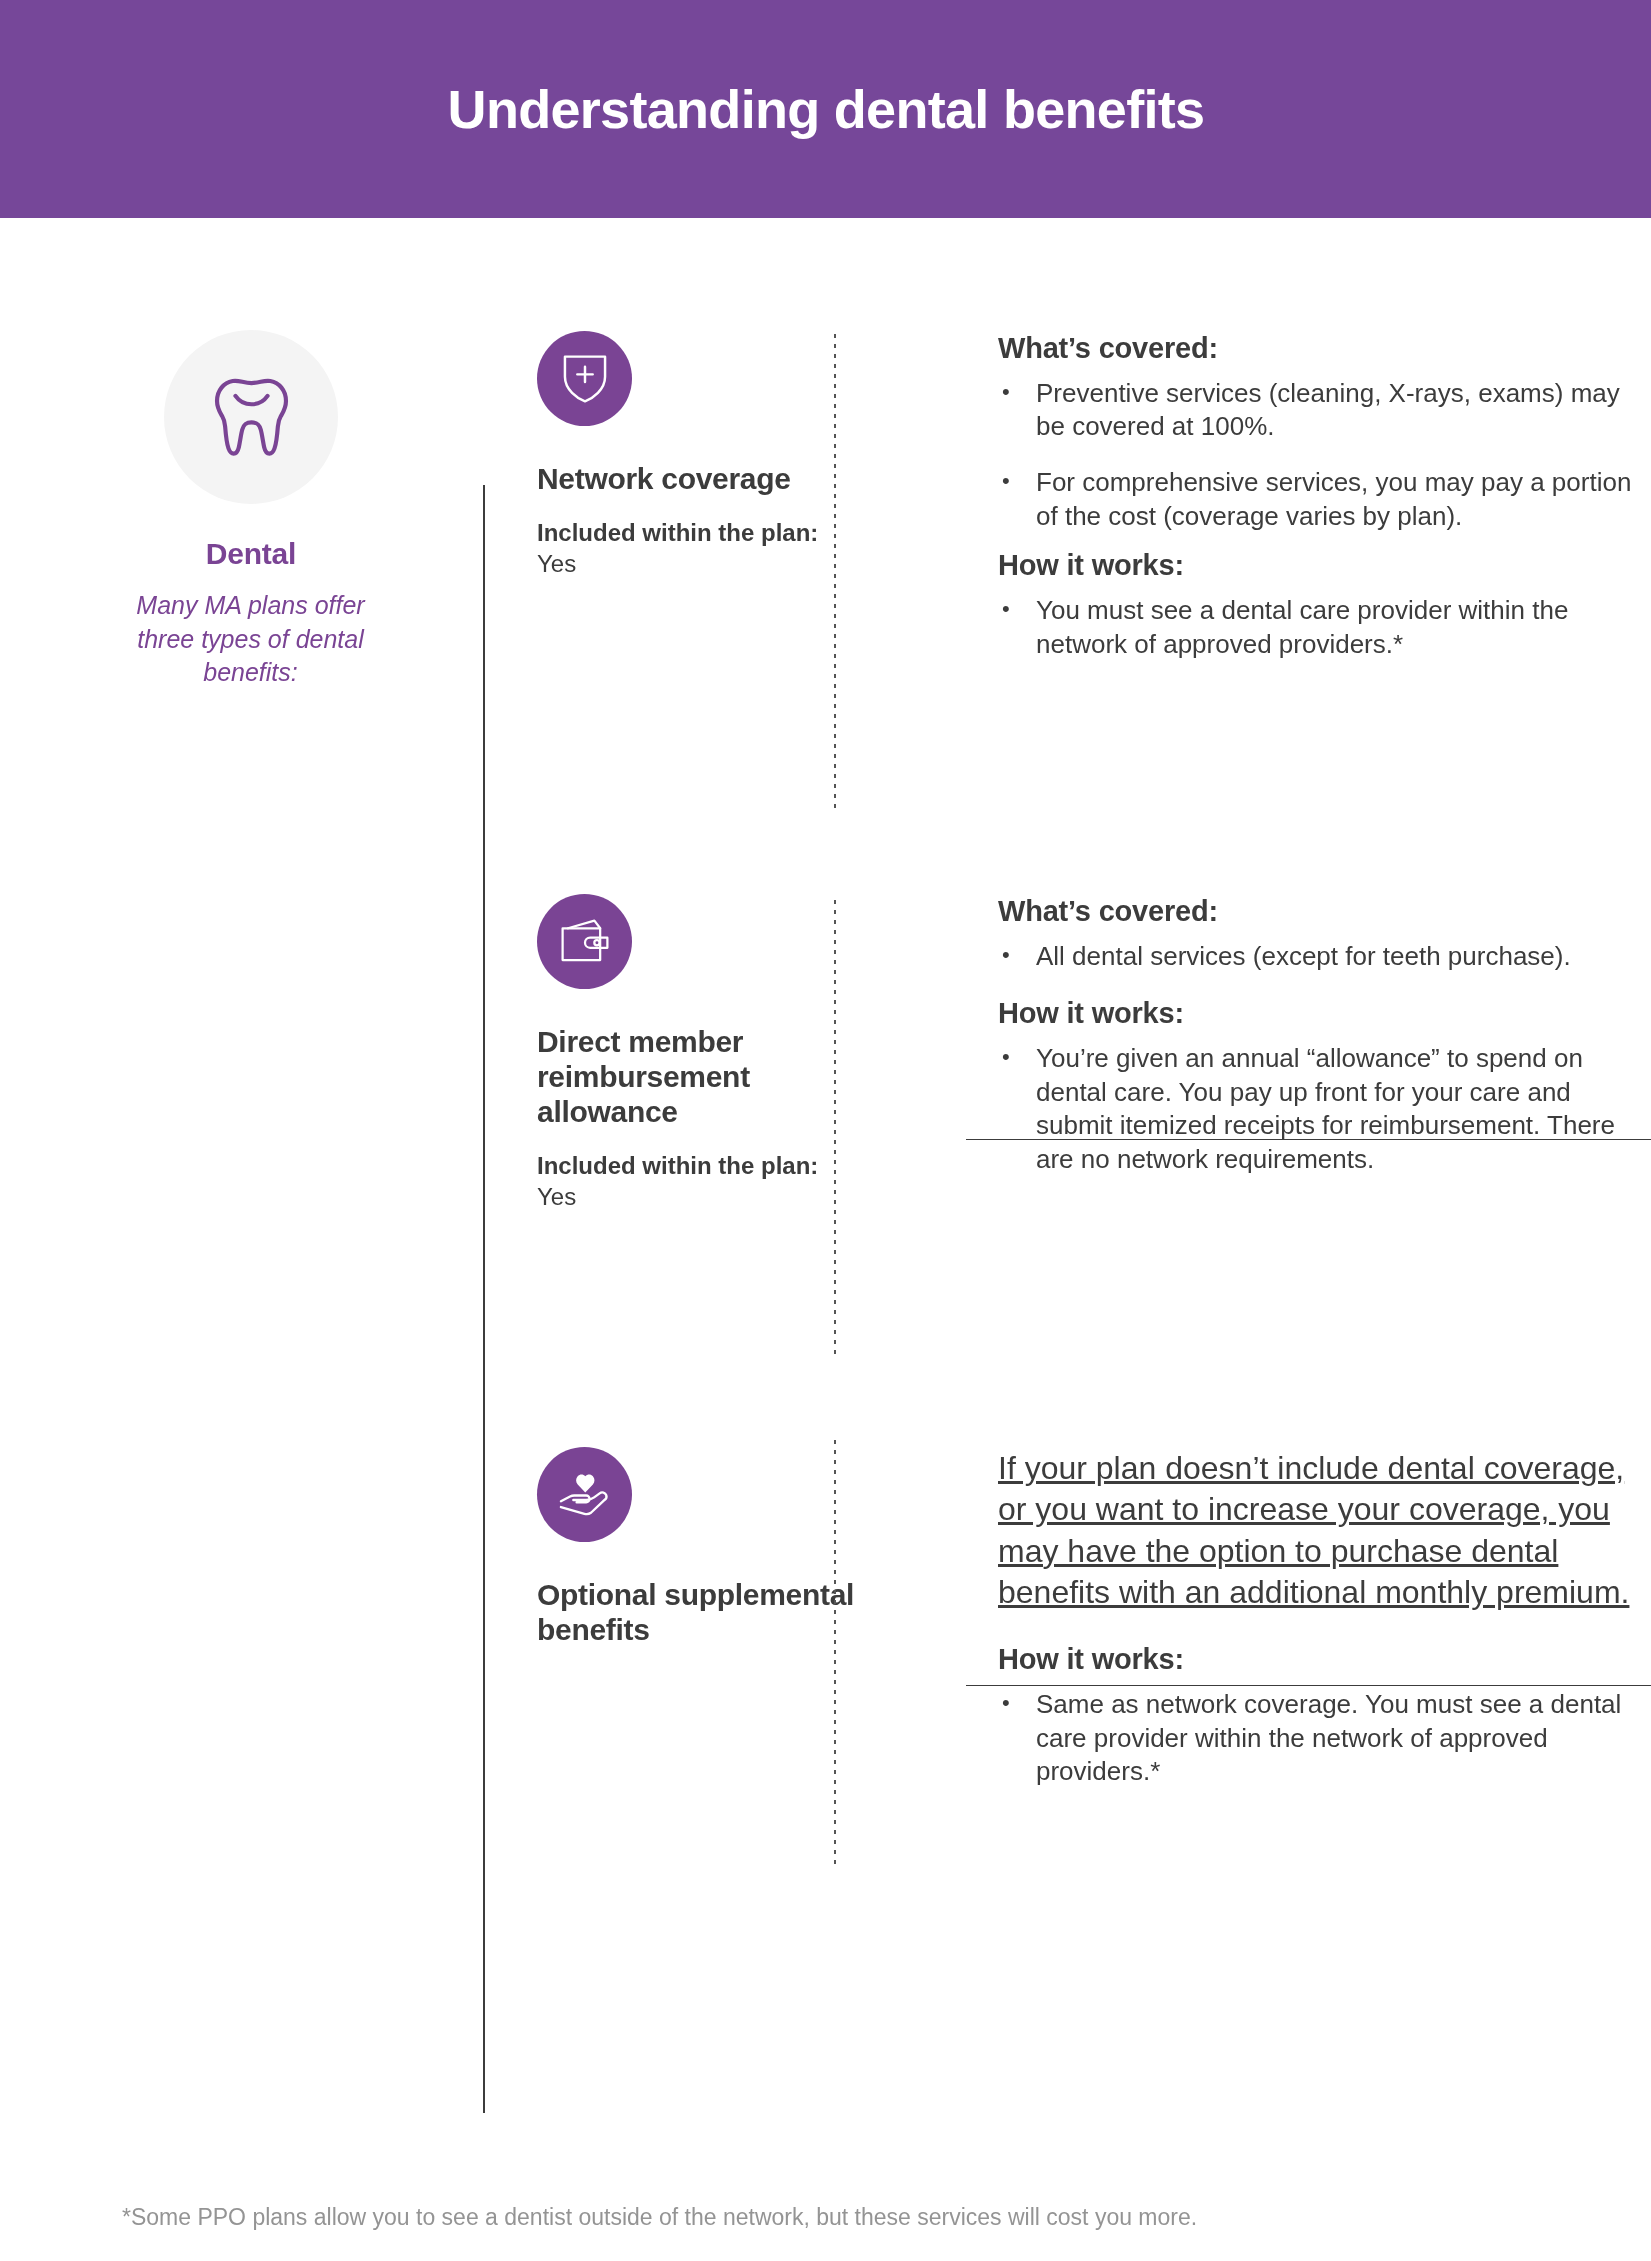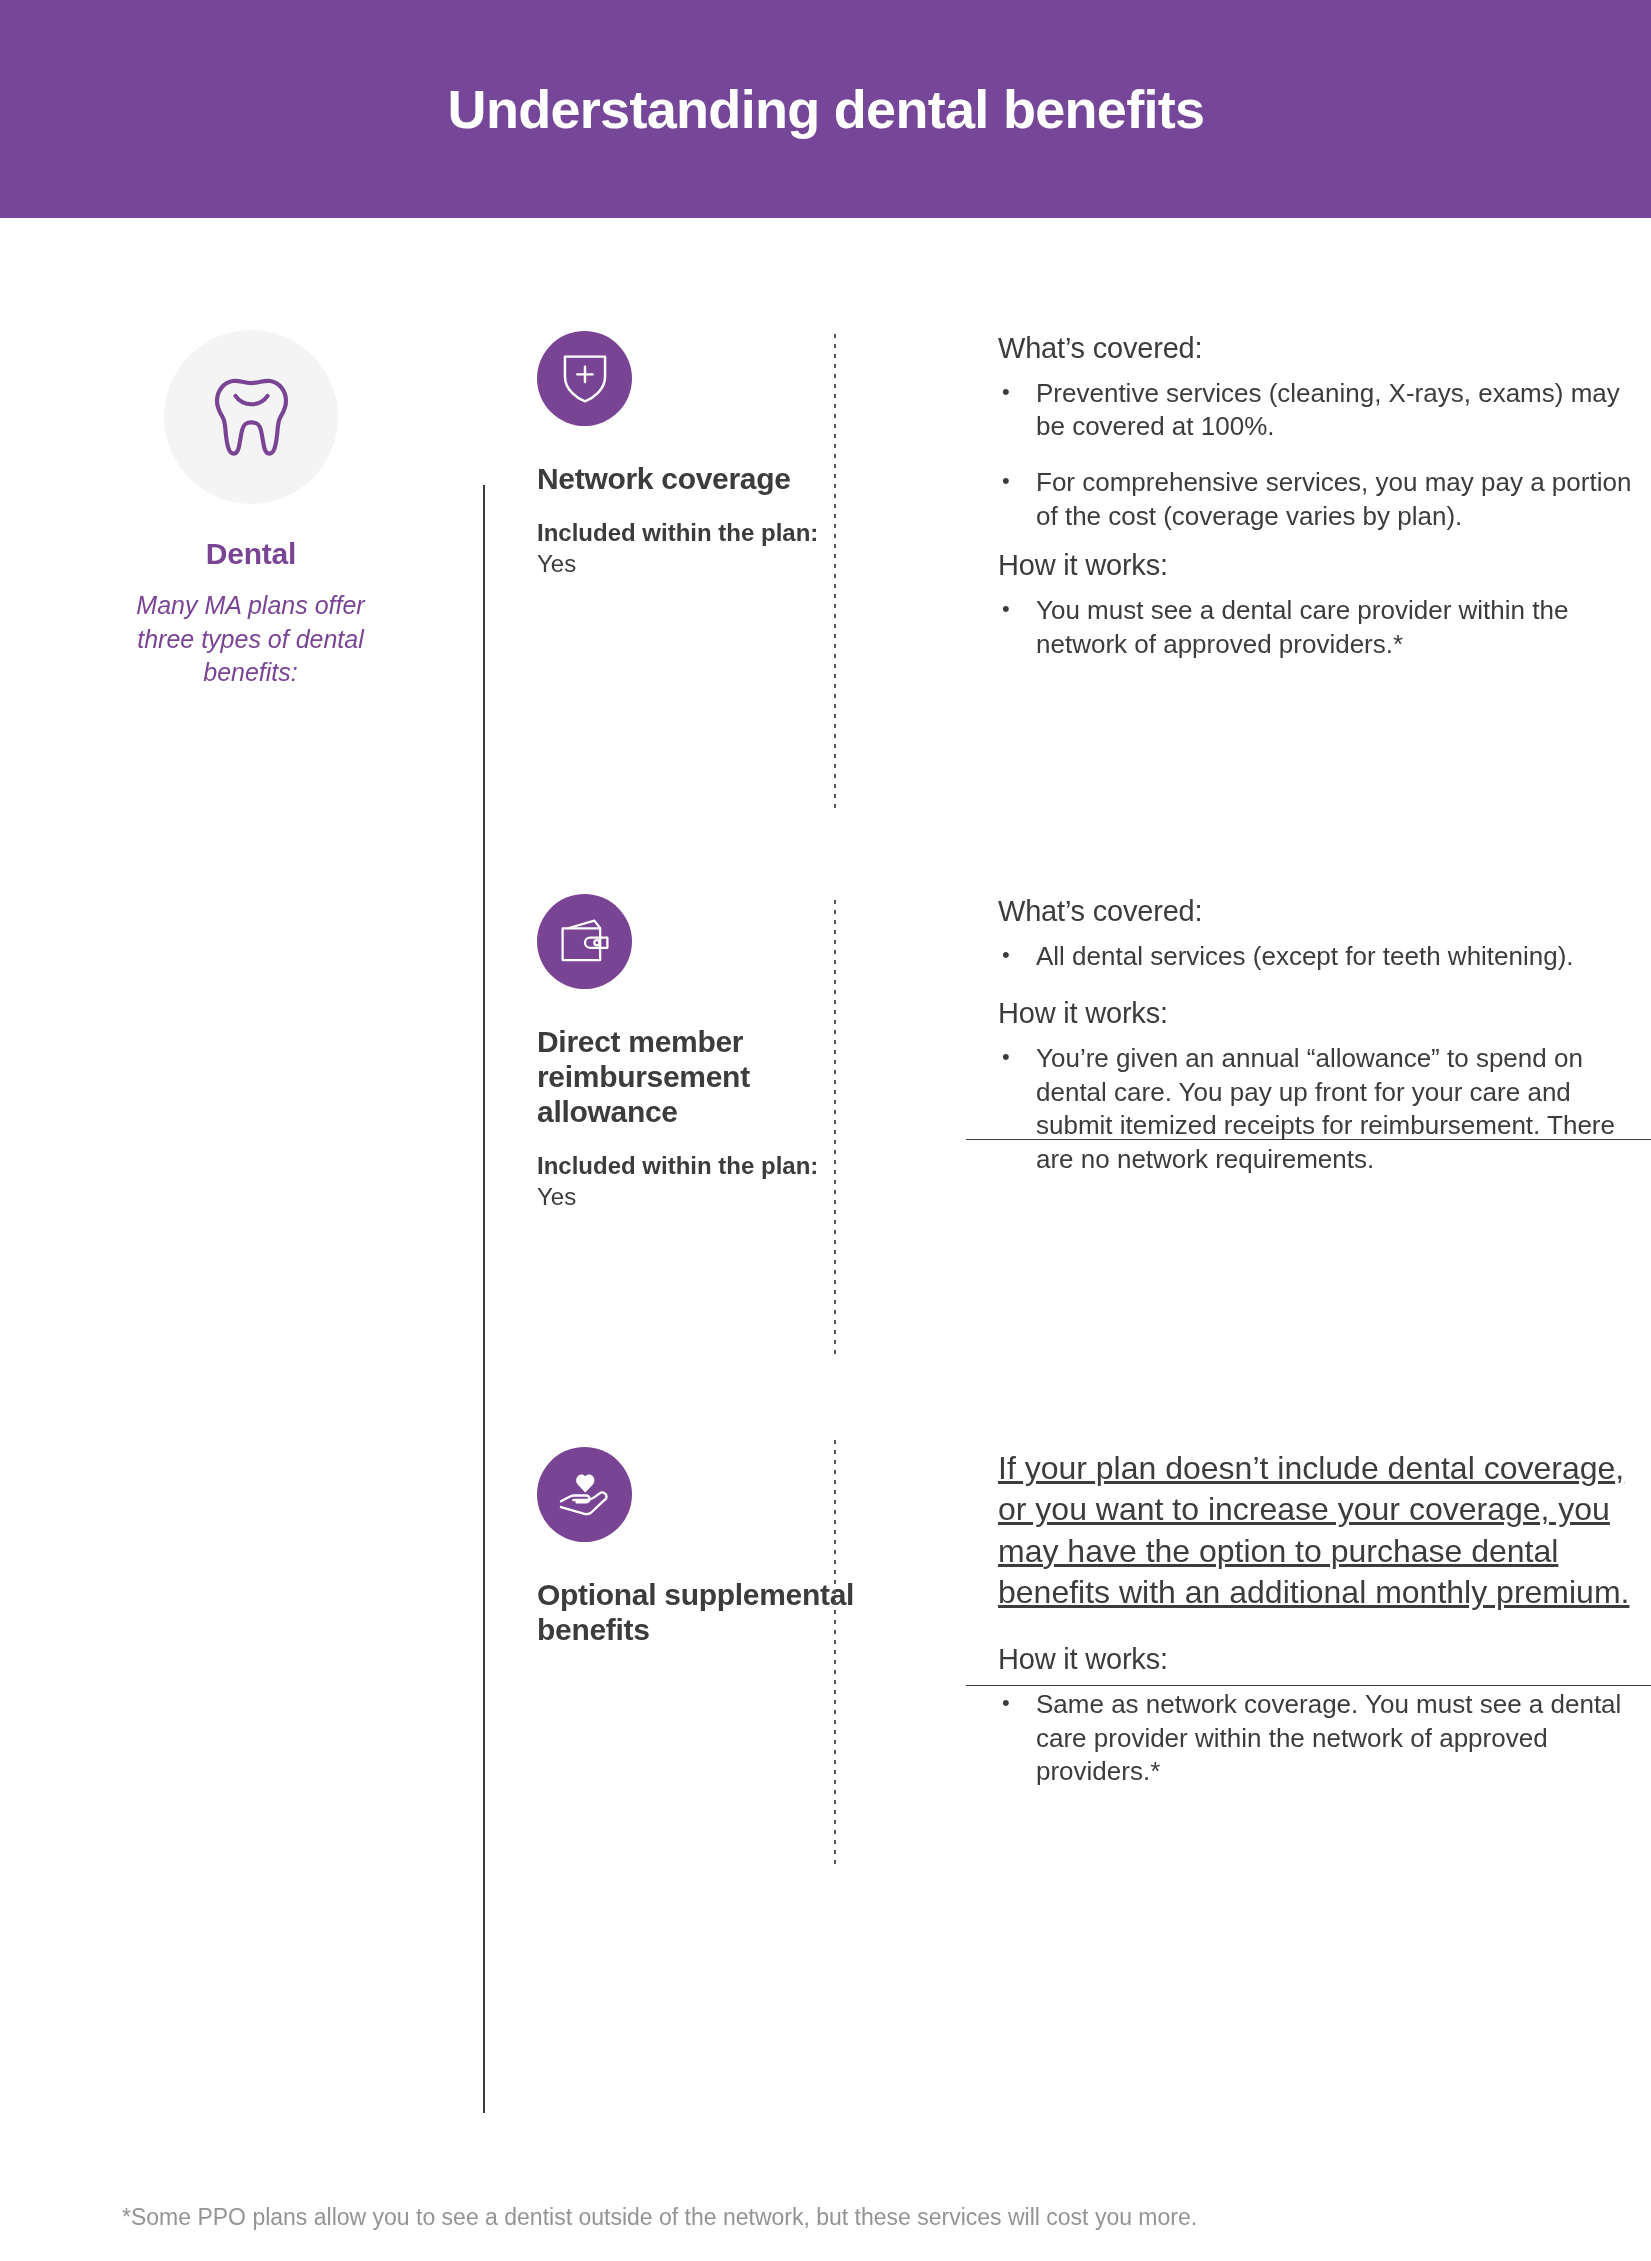--- a/index.html
+++ b/index.html
@@ -154,21 +154,21 @@
     max-width: 300px;
   }
   .row-included b { font-weight: 700; }
 
   
   .row-right { padding-left: 57px; padding-top: 1px; }
 
   .content-head {
     color: #3c3c3c;
     font-size: 29px;
-    font-weight: 400;
+    font-weight: 700;
     letter-spacing: -0.2px;
     line-height: 1.15;
   }
   .content-head + .bullets { margin-top: 11.6px; }
 
   .bullets { list-style: none; }
   .bullets li {
     position: relative;
     color: #3c3c3c;
     font-size: 26px;
@@ -290,21 +290,21 @@
           <div class="row-title">Direct member reimbursement allowance</div>
           <div class="row-included">
             <b>Included within the plan:</b>
             <span>Yes</span>
           </div>
         </div>
 
         <div class="row-right">
           <div class="content-head">What’s covered:</div>
           <ul class="bullets">
-            <li>All dental services (except for teeth whitening).</li>
+            <li>All dental services (except for teeth purchase).</li>
           </ul>
           <div class="block-gap"></div>
           <div class="content-head">How it works:</div>
           <ul class="bullets">
             <li>You’re given an annual “allowance” to spend on dental care. You pay up front for your care and submit itemized receipts for reimbursement. There are no network requirements.</li>
           </ul>
         </div>
       </div>
 
       <div class="row row--3">

